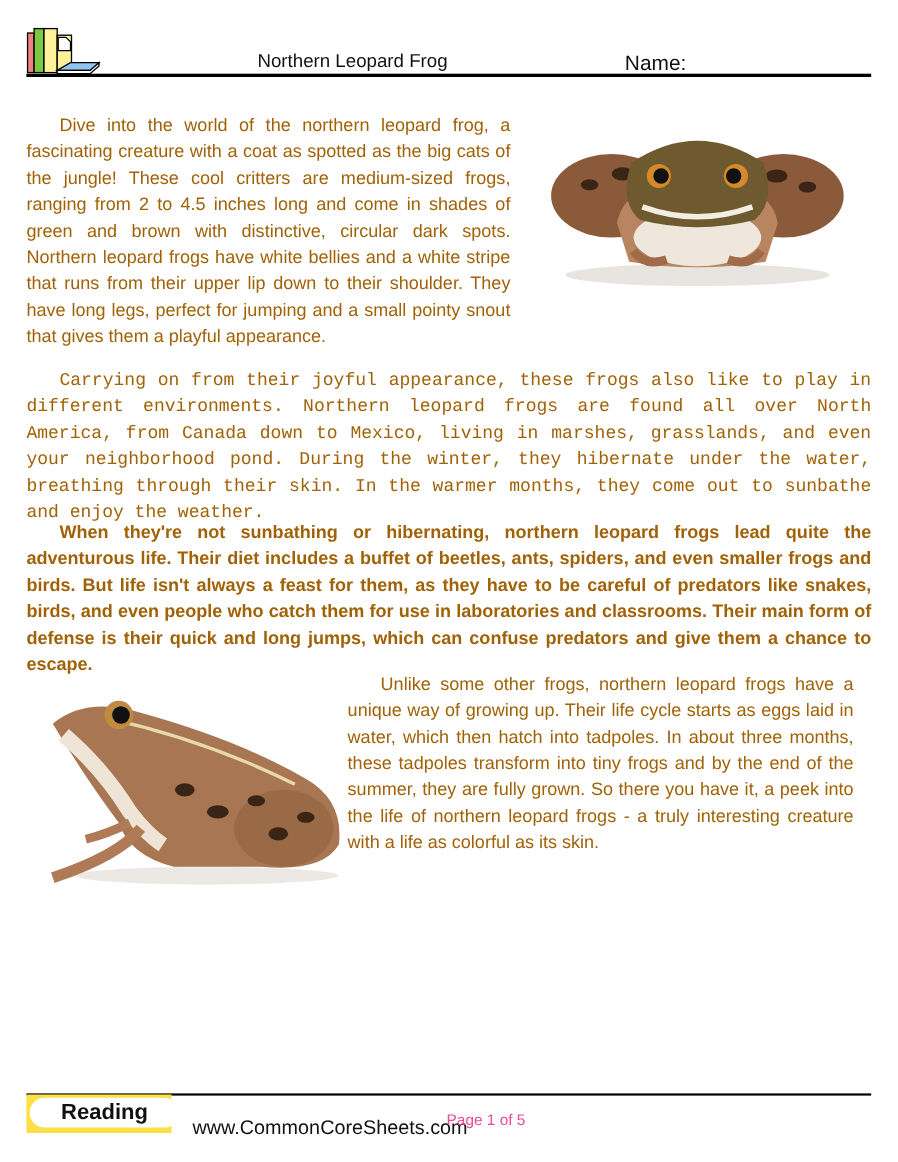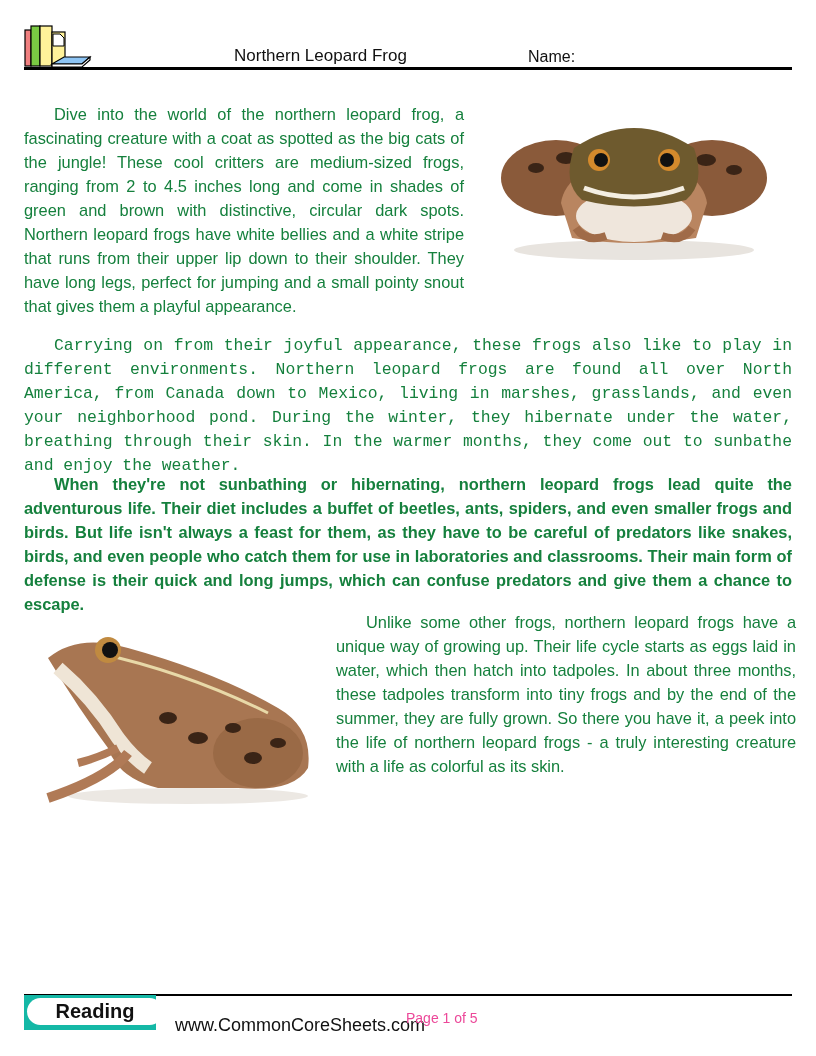--- a/index.html
+++ b/index.html
@@ -1,35 +1,35 @@
 <!DOCTYPE html>
 <html><head>
   <meta charset="utf-8">
   <style>
     html, body { margin: 0; padding: 0; background: #ffffff; }
     body { width: 816px; height: 1056px; position: relative; overflow: hidden; font-family: "Liberation Sans", "DejaVu Sans", sans-serif; color: #111; }
     .header { position: absolute; left: 24px; top: 22px; width: 768px; height: 48px; }
     .logo { position: absolute; left: 0; top: 0; width: 80px; height: 46px; }
     .title { position: absolute; left: 210px; top: 24px; font-size: 17px; color: #111; text-align: center; }
-    .name-label { position: absolute; left: 504px; top: 26px; font-size: 16px; color: #111; }
+    .name-label { position: absolute; left: 544px; top: 26px; font-size: 19px; color: #111; }
     .header-rule { position: absolute; left: 0; top: 45px; width: 768px; height: 3px; background: #000; }
 
-    .para { position: absolute; font-size: 16.4px; line-height: 24px; text-align: justify; color: #15803d; margin: 0; }
+    .para { position: absolute; font-size: 16.4px; line-height: 24px; text-align: justify; color: #a16207; margin: 0; }
     .para .indent { display: inline-block; width: 30px; }
     #p1 { left: 24px; top: 102px; width: 440px; }
     #p2 { left: 24px; top: 334px; width: 768px; font-family: Liberation Mono, monospace; }
     #p3 { left: 24px; top: 472px; width: 768px; font-weight: bold; }
-    #p4 { left: 336px; top: 610px; width: 460px; }
+    #p4 { left: 316px; top: 610px; width: 460px; }
 
     .img-frog { position: absolute; }
     #frog1 { left: 496px; top: 108px; width: 276px; height: 158px; }
     #frog2 { left: 38px; top: 628px; width: 276px; height: 184px; }
 
     .footer-rule { position: absolute; left: 24px; top: 994px; width: 768px; height: 2px; background: #000; }
-    .footer-box { position: absolute; left: 24px; top: 995px; width: 132px; height: 35px; background: #14b8a6; }
+    .footer-box { position: absolute; left: 24px; top: 995px; width: 132px; height: 35px; background: #fde047; }
     .footer-pill { position: absolute; left: 3px; top: 3px; width: 136px; height: 27px; background: #fff; border-radius: 14px; display: flex; align-items: center; justify-content: center; font-weight: bold; font-size: 20px; color: #111; }
     .footer-site { position: absolute; left: 175px; top: 1015px; font-size: 18px; color: #111; }
     .footer-page { position: absolute; left: 406px; top: 1010px; font-size: 14px; color: #ec4899; }
   </style>
 </head>
 <body>
 
 <div class="header">
   <svg class="logo" viewBox="0 0 80 46" xmlns="http://www.w3.org/2000/svg">
     <rect x="1" y="8" width="6" height="36" fill="#f08080" stroke="#000" stroke-width="1.2"></rect>

